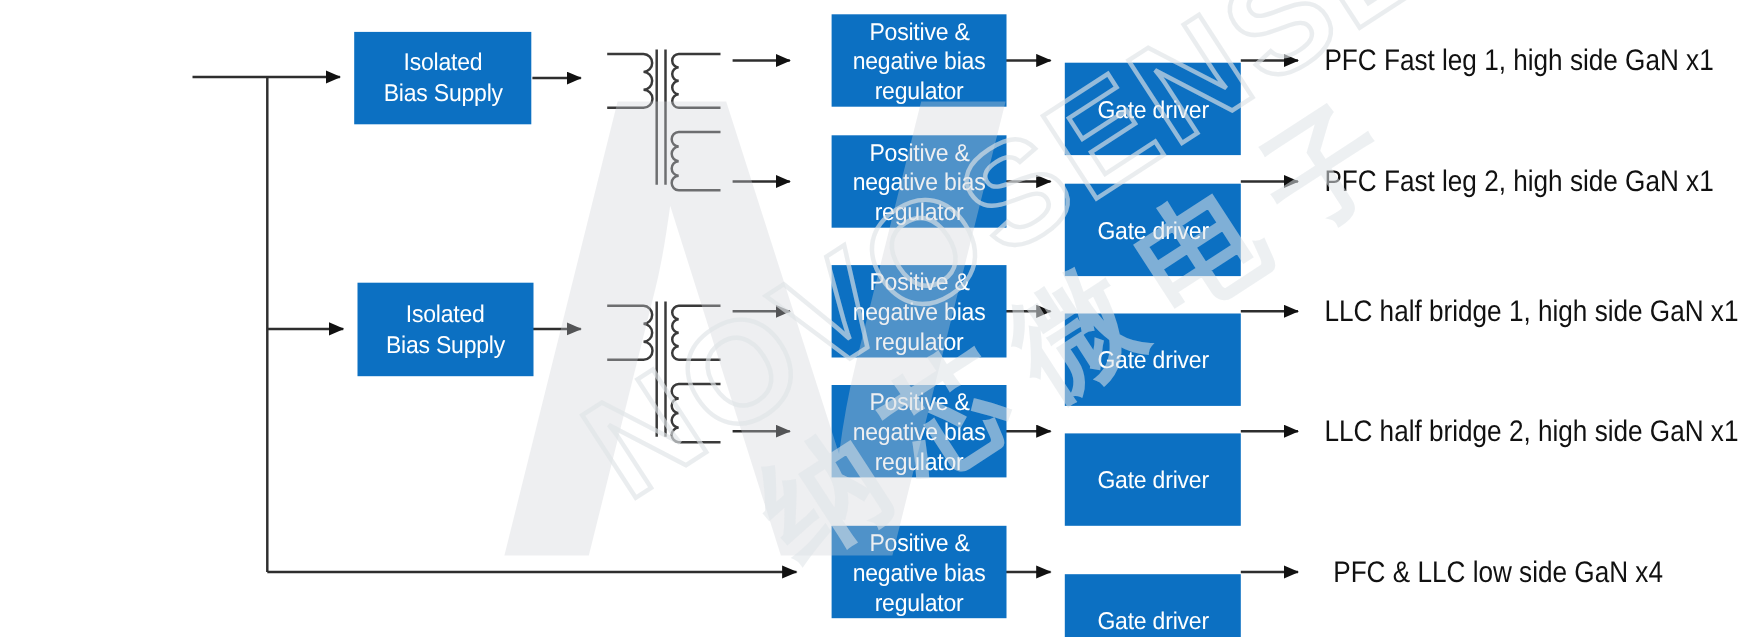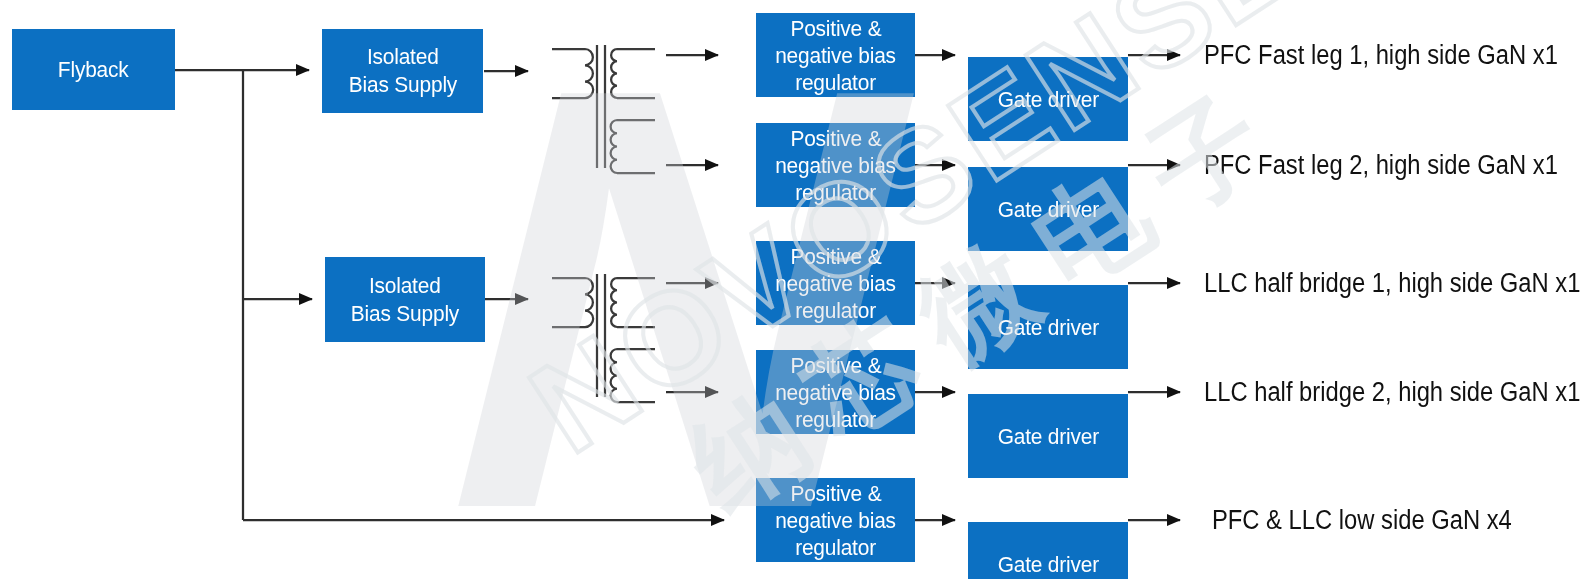--- a/index.html
+++ b/index.html
@@ -88,23 +88,20 @@
     </g>
 
     <g stroke="#3a3a3a" stroke-width="2.25" fill="none" transform="translate(0,229)">
       <path d="M585,49 h-33 M585,98 h-33 M585,49 a8.17,8.17 0 0 1 0,16.33 a8.17,8.17 0 0 1 0,16.33 a8.17,8.17 0 0 1 0,16.34"></path>
       <path d="M597,45 V168 M605,45 V168"></path>
       <path d="M617,49 h38 M617,98 h38 M617,49 a6.13,6.13 0 0 0 0,12.25 a6.13,6.13 0 0 0 0,12.25 a6.13,6.13 0 0 0 0,12.25 a6.13,6.13 0 0 0 0,12.25"></path>
       <path d="M617,120 h38 M617,173 h38 M617,120 a6.63,6.63 0 0 0 0,13.25 a6.63,6.63 0 0 0 0,13.25 a6.63,6.63 0 0 0 0,13.25 a6.63,6.63 0 0 0 0,13.25"></path>
     </g>
   </svg>
 
-  <div class="block b-flyback">
-    <span>Flyback</span>
-  </div>
 
   <div class="block b-ibs1">
     <span>Isolated</span>
     <span>Bias Supply</span>
   </div>
 
   <div class="block b-ibs2">
     <span>Isolated</span>
     <span>Bias Supply</span>
   </div>

